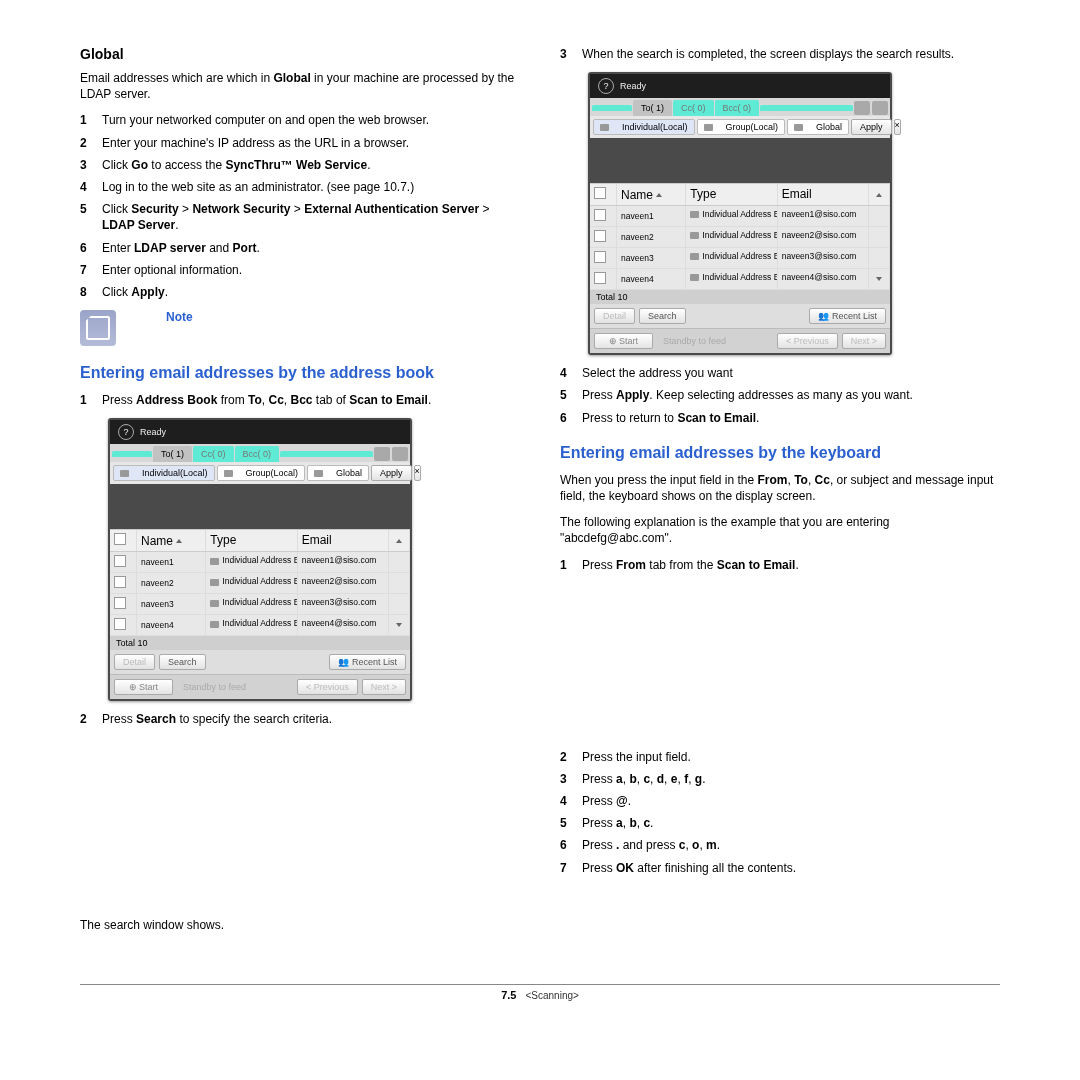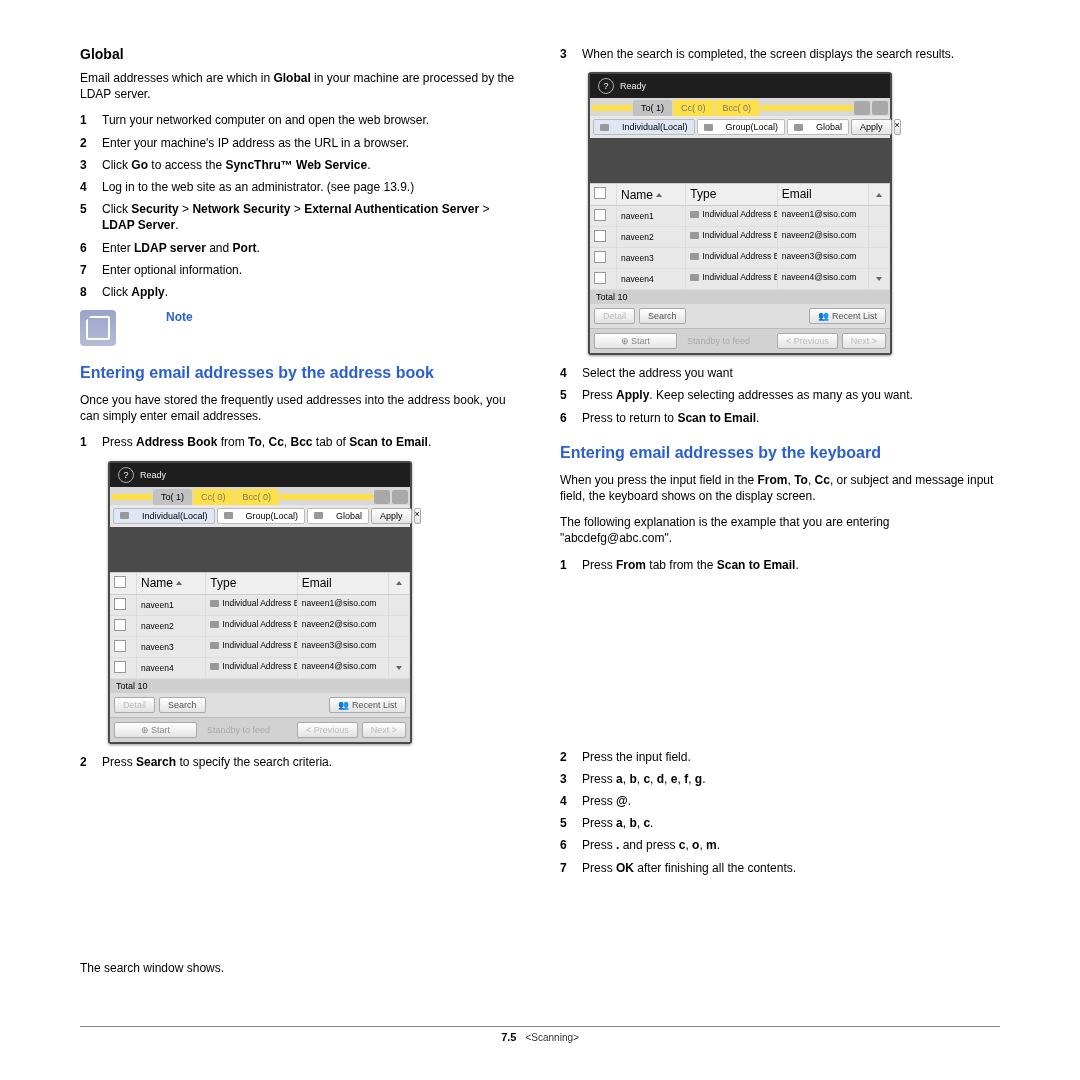--- a/index.html
+++ b/index.html
@@ -48,21 +48,21 @@
   .help-circ { width:14px; height:14px; border:1px solid #aaa; border-radius:50%; display:flex; align-items:center; justify-content:center; font-size:9px; }
   .ui-tabs {
     background: #d8d8d8;
     font-size: 9px;
     display: flex;
     gap: 1px;
     padding: 2px 2px 0;
     align-items: center;
   }
   .ui-tab { background: #c2c2c2; padding: 3px 8px; border-radius: 2px 2px 0 0; white-space: nowrap; }
-  .ui-tab.dim { background: #fde047; color:#777; }
+  .ui-tab.dim { background: #5eead4; color:#777; }
   .ui-icons { margin-left: auto; display:flex; gap:2px; }
   .ui-icons span { width:16px; height:14px; background:#a9a9a9; border-radius:2px; }
   .ui-filter { background:#e7e7e7; display:flex; gap:2px; padding:3px 3px; font-size:9px; }
   .pill { background:#fff; border:1px solid #bbb; border-radius:2px; padding:2px 6px; display:flex; align-items:center; gap:10px; flex:1; }
   .pill.sel { background:#dfe6f6; }
   .btn { background:linear-gradient(#fff,#e4e4e4); border:1px solid #aaa; border-radius:2px; padding:2px 8px; font-size:9px; }
   .xbtn { background:linear-gradient(#fff,#e4e4e4); border:1px solid #aaa; border-radius:2px; width:16px; text-align:center; font-size:9px; }
   .head-row { display:flex; background:#efefef; font-size:12px; border-top:1px solid #ccc; border-bottom:1px solid #ccc;margin-top:45px; }
   .head-row div { padding:3px 4px; border-right:1px solid #ddd; }
   .hc1{width:18px;} .hc2{flex:1.1;display:flex;align-items:center;gap:3px;} .hc3{flex:1.5;} .hc4{flex:1.5;} .hc5{width:12px;}
@@ -71,21 +71,21 @@
   .data-row div { padding:3px 4px; border-right:1px solid #ddd; overflow:hidden; white-space:nowrap; }
   .book-icn{display:inline-block;width:9px;height:7px;background:#999;border-radius:1px;margin-right:3px;vertical-align:middle;}
   .checkbox{display:inline-block;width:10px;height:10px;border:1px solid #999;background:#fff;}
   .scroll-end{width:12px;display:flex;align-items:center;justify-content:center;}
   .total-row{background:#cfcfcf;font-size:9px;padding:2px 6px;}
   .btm-row{display:flex;background:#dedede;padding:4px;gap:4px;font-size:9px;align-items:center;}
   .btm-row .grow{flex:1;}
   .grey-btn{background:linear-gradient(#fff,#e2e2e2);border:1px solid #aaa;border-radius:2px;padding:2px 8px;color:#555;}
   .grey-btn.dim{color:#bbb;}
   .ui-foot{display:flex;background:#d2d2d2;padding:4px;gap:4px;font-size:9px;align-items:center;border-top:1px solid #bbb;}
-  .start-btn{background:linear-gradient(#fff,#e4e4e4);border:1px solid #aaa;border-radius:2px;padding:2px 26px;color:#888;}
+  .start-btn{background:linear-gradient(#fff,#e4e4e4);border:1px solid #aaa;border-radius:2px;padding:2px 14px;color:#888;}
   .f-grow{flex:1;color:#aaa;padding:2px 6px;}
 
   .page-foot{margin-top:40px;border-top:1px solid #888;padding-top:4px;text-align:center;font-size:11px;}
   .page-foot .pn{font-weight:bold;}
   .page-foot .sec{font-size:10px;color:#333;margin-left:6px;}
 </style>
 </head>
 <body>
 
 <div class="columns">
@@ -103,21 +103,21 @@
         <li>
           <span class="num">2</span>
           <span class="body">Enter your machine's IP address as the URL in a browser.</span>
         </li>
         <li>
           <span class="num">3</span>
           <span class="body">Click <b>Go</b> to access the <b>SyncThru™ Web Service</b>.</span>
         </li>
         <li>
           <span class="num">4</span>
-          <span class="body">Log in to the web site as an administrator. (see  page 13.9.)</span>
+          <span class="body">Log in to the web site as an administrator. (see  page 10.7.)</span>
         </li>
         <li>
           <span class="num">5</span>
           <span class="body">Click <b>Security</b> &gt; <b>Network Security</b> &gt; <b>External Authentication Server</b> &gt; <b>LDAP Server</b>.</span>
         </li>
         <li>
           <span class="num">6</span>
           <span class="body">Enter <b>LDAP server</b> and <b>Port</b>.</span>
         </li>
         <li>
@@ -131,21 +131,20 @@
       </ol>
 
     <div class="note-row">
       <div class="note-icon"></div>
       <div>
         <div class="note-title">Note</div>
       </div>
     </div>
 
     <h2 class="blue">Entering email addresses by the address book</h2>
-    <p>Once you have stored the frequently used addresses into the address book, you can simply enter email addresses.</p>
     <ol>
         <li>
           <span class="num">1</span>
           <span class="body">Press <b>Address Book</b> from <b>To</b>, <b>Cc</b>, <b>Bcc</b> tab of <b>Scan to Email</b>.</span>
         </li>
       </ol>
 
     <div class="ui-shot">
         <div class="ui-top">
           <span class="help-circ">?</span>

